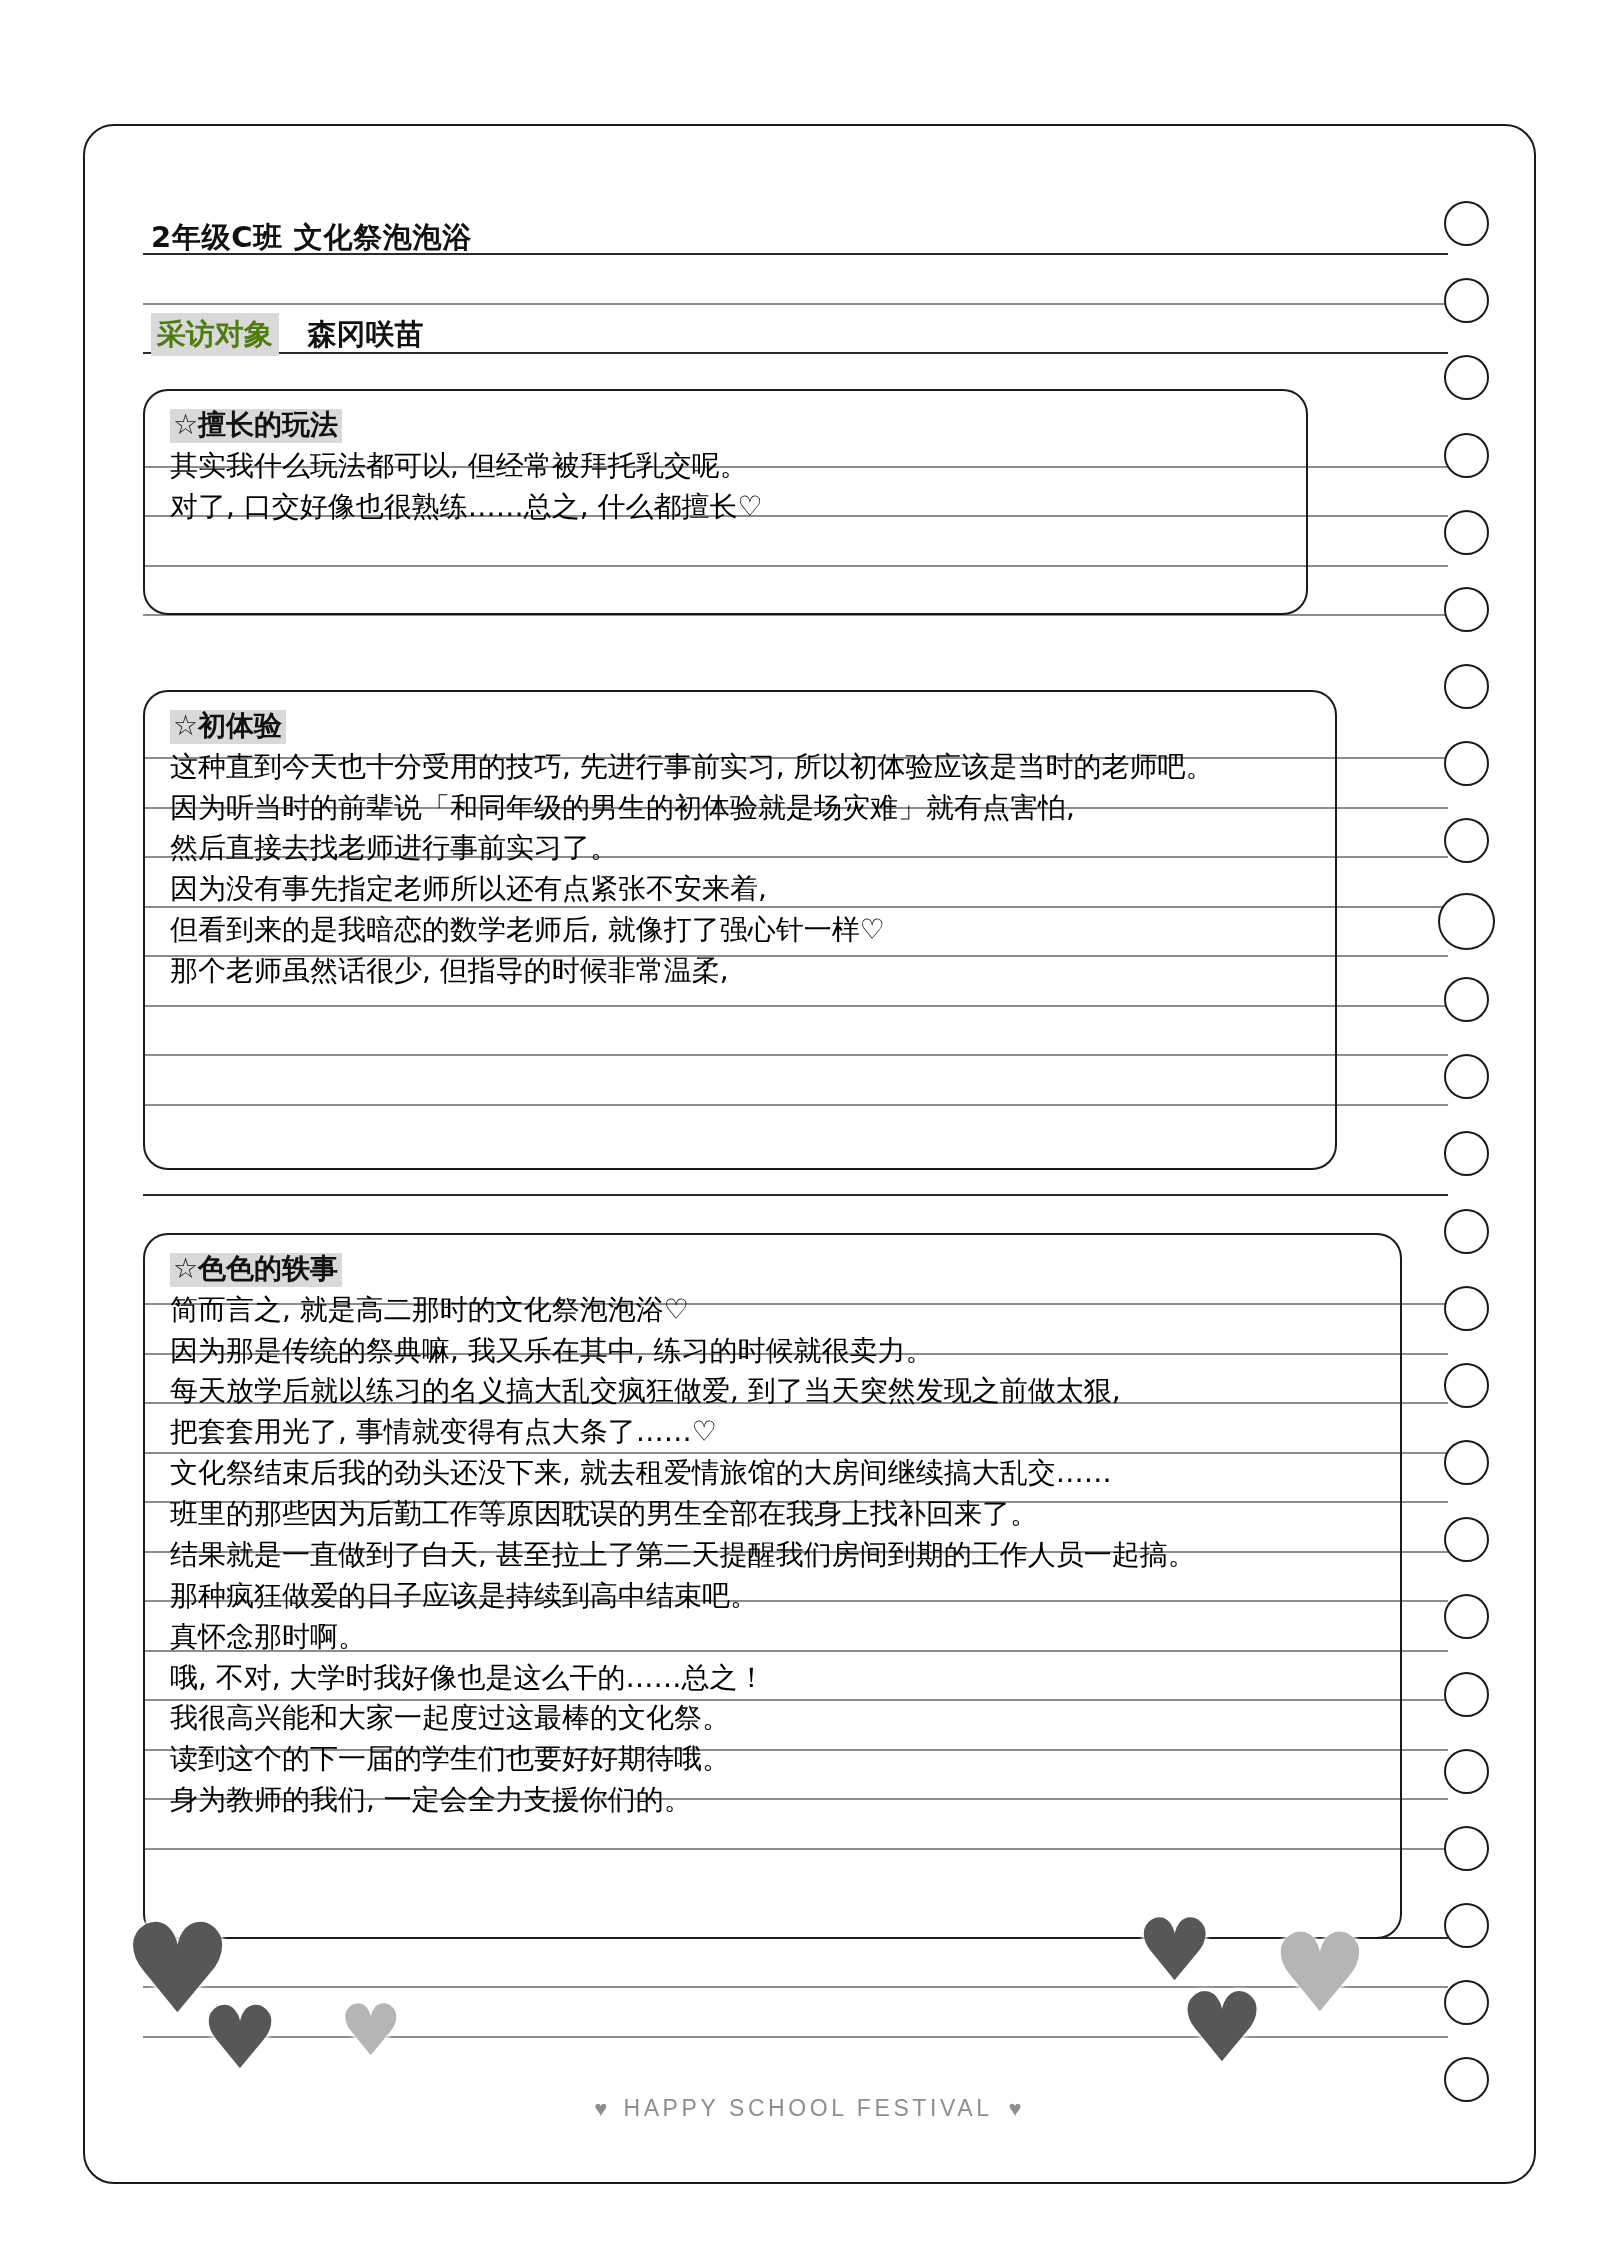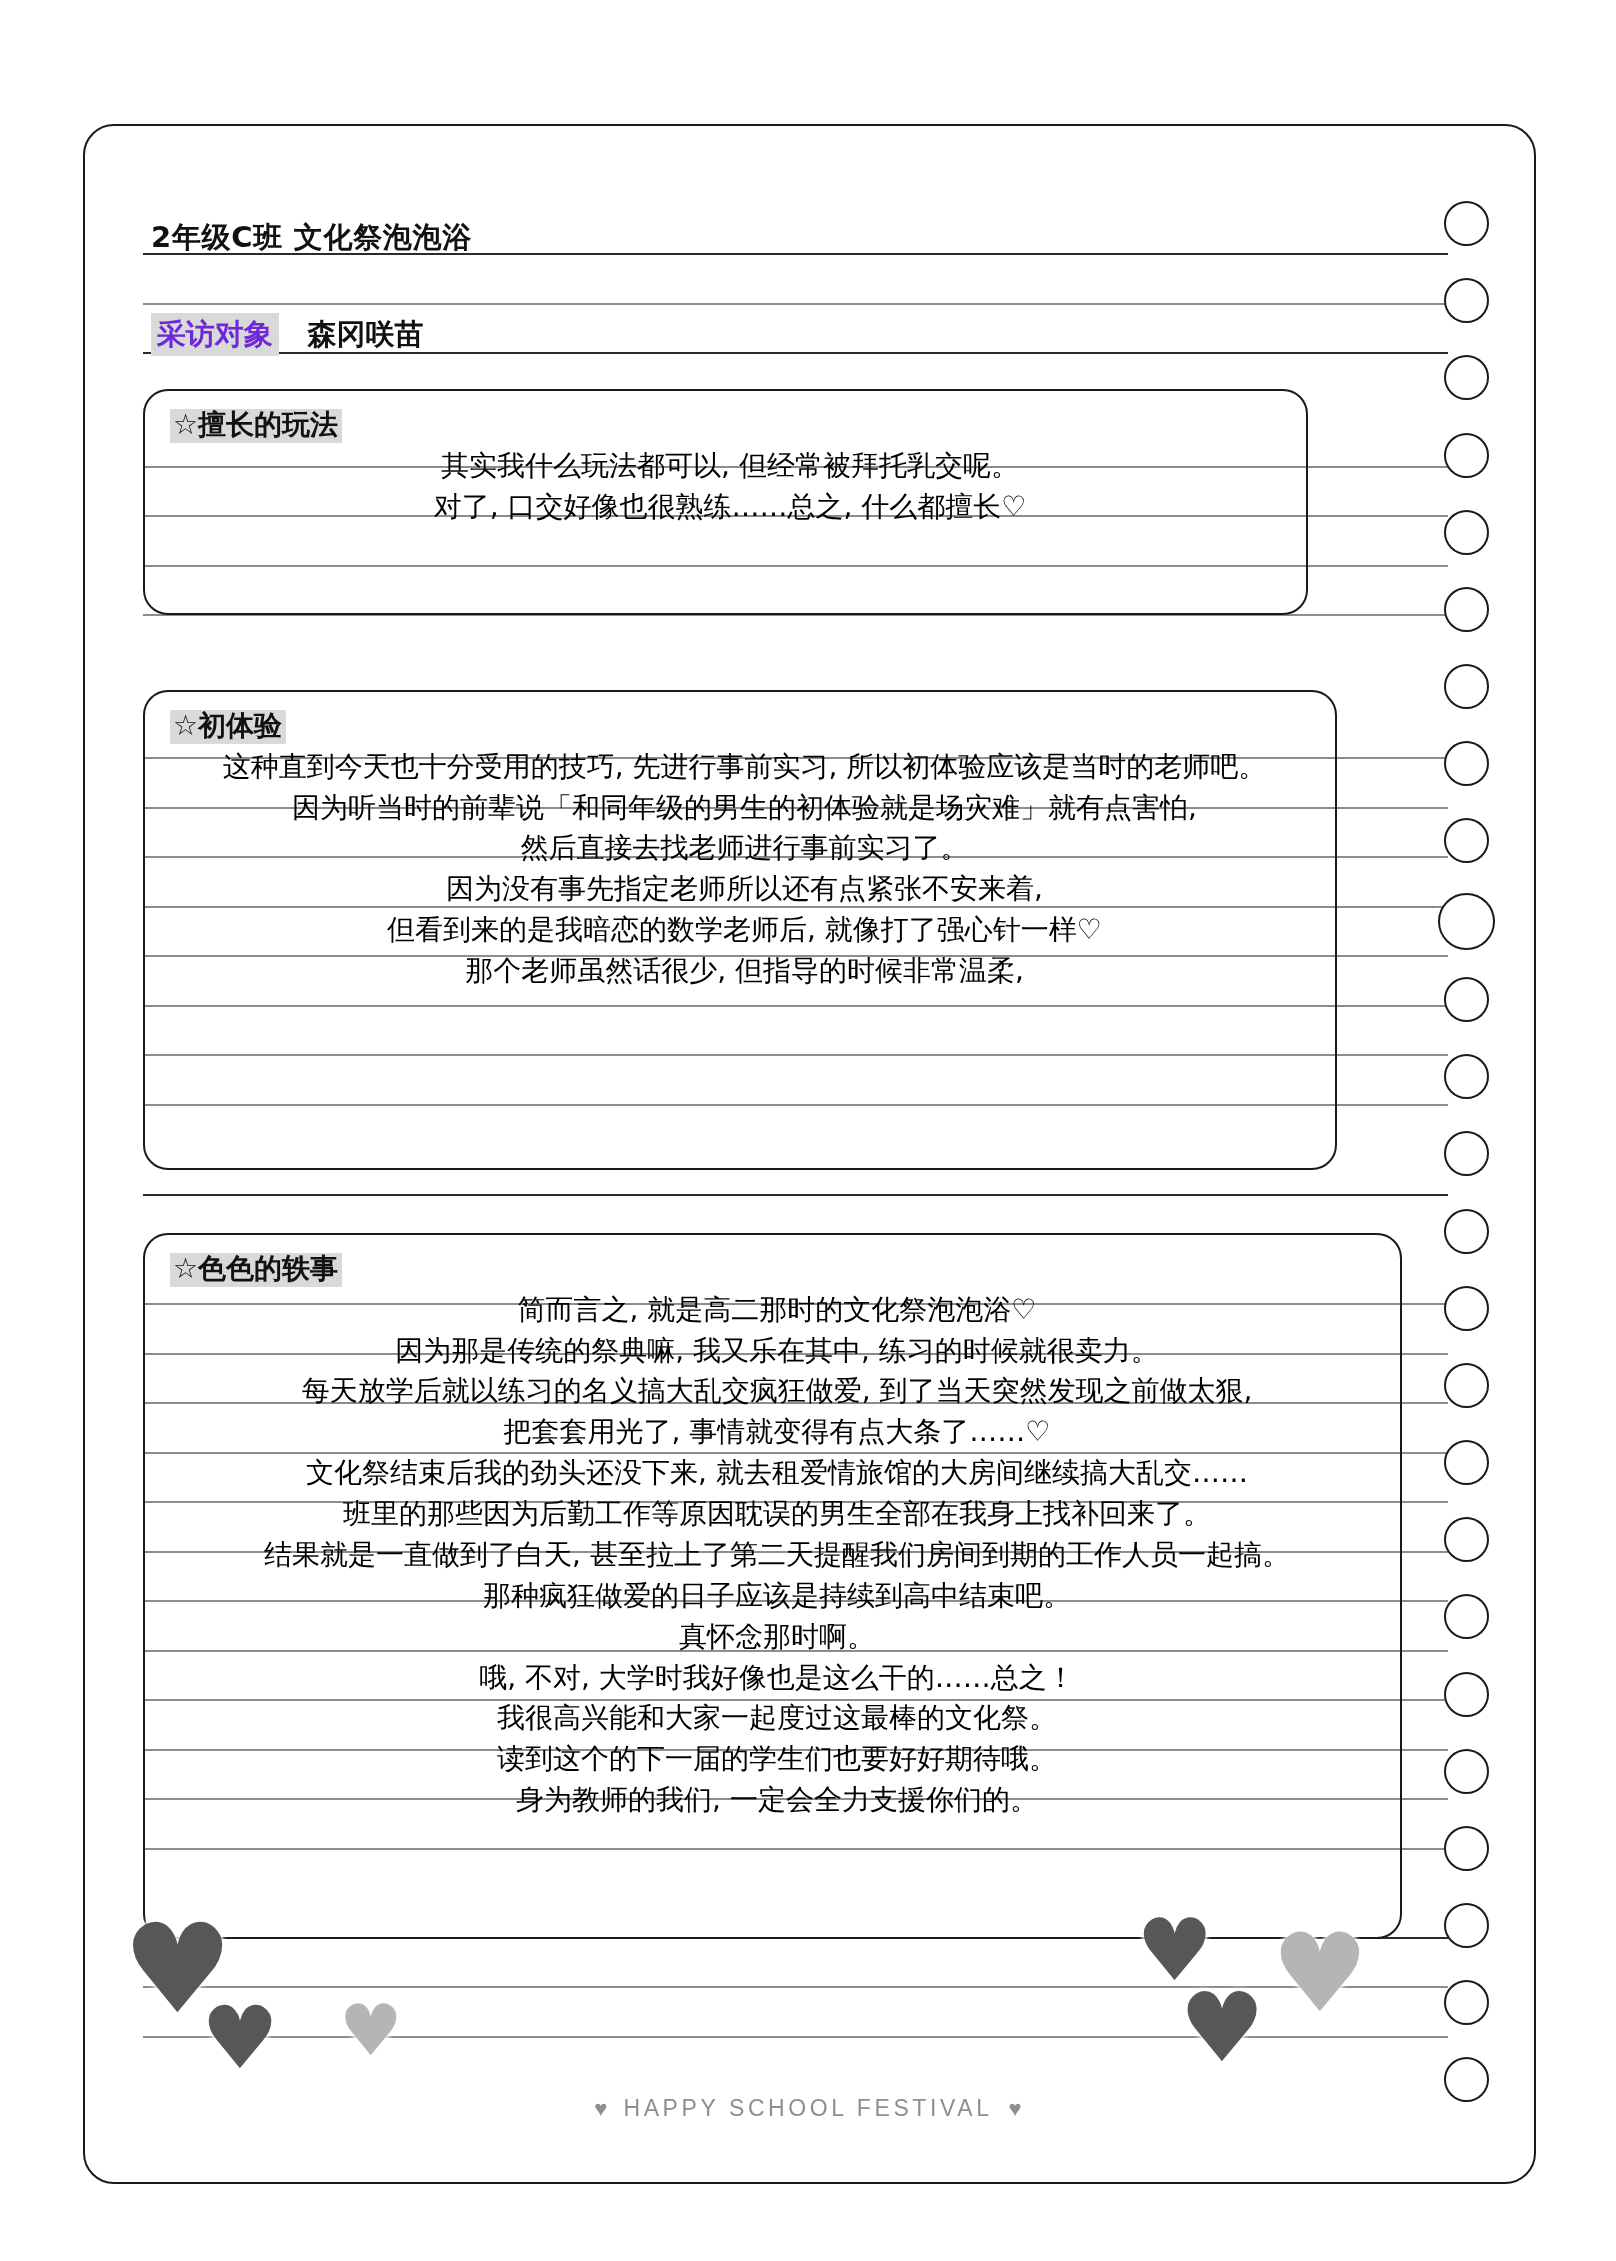--- a/index.html
+++ b/index.html
@@ -97,21 +97,21 @@
     top: 313px;
     display: flex;
     align-items: baseline;
     white-space: nowrap;
   }
   .hl {
     background: #d9d9d9;
     padding: 1.5px 5.8px;
     font-size: 29px;
     font-weight: 700;
-    color: #6d28d9;
+    color: #4d7c0f;
   }
   .interview-name {
     font-size: 29px;
     font-weight: 700;
     color: #111111;
     margin-left: 29px;
   }
 
   
   .card {
@@ -137,21 +137,20 @@
     line-height: 1.12;
     margin-bottom: 3px;
   }
   .line {
     font-size: 28px;
     font-weight: 500;
     color: #000000;
     line-height: 1.46;
     white-space: nowrap;
     letter-spacing: 0px;
-    text-align: center;
   }
 
   
   .heart {
     position: absolute;
     color: #575757;
     line-height: 1;
     filter: drop-shadow(0 0 2.9px #ffffff) drop-shadow(0 0 2.2px #ffffff);
   }
 

